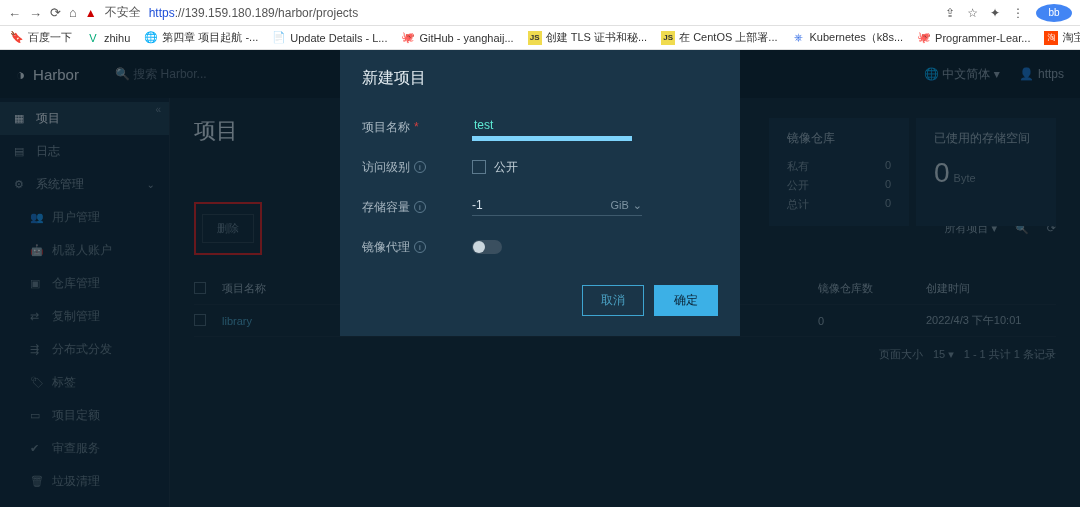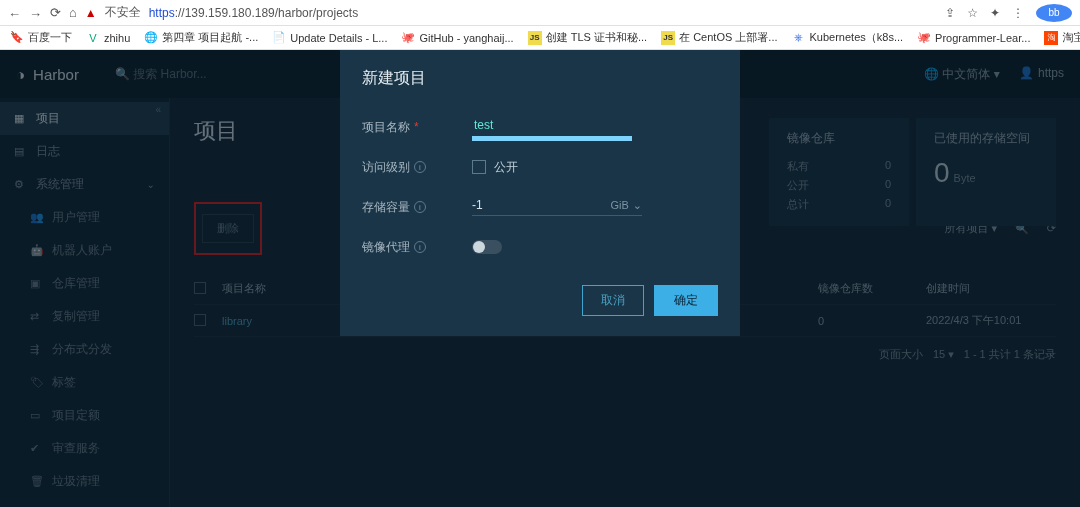--- a/index.html
+++ b/index.html
@@ -14,21 +14,21 @@
   .avatar-circle{width:36px;height:18px;border-radius:50%;background:#4285f4;color:#fff;font-size:10px;display:flex;align-items:center;justify-content:center}
   
   .bookmarks{height:24px;display:flex;align-items:center;gap:14px;padding:0 10px;border-bottom:1px solid #e0e0e0;font-size:11px;color:#333;overflow:hidden;white-space:nowrap}
   .bookmarks .bk{display:flex;align-items:center;gap:4px}
   .bk-icon{width:14px;height:14px;display:inline-flex;align-items:center;justify-content:center}
   
   .app{position:relative;height:457px;background:#0f2535;color:#bcc8d1}
   .top-nav{height:48px;background:#0b1e2c;display:flex;align-items:center;padding:0 16px;gap:16px}
   .logo{display:flex;align-items:center;gap:8px;font-size:15px;color:#dde6ec;font-weight:500}
   .search{margin-left:20px;color:#5c6e7c;font-size:12px}
-  .nav-right{margin-left:auto;display:flex;gap:20px;color:#8fa0ad;font-size:12px}
+  .nav-right{margin-left:auto;display:flex;align-items:center;gap:20px;color:#8fa0ad;font-size:12px}
   .body{display:flex;height:409px}
   
   .sidebar{width:170px;background:#0f2535;border-right:1px solid rgba(255,255,255,0.05);padding-top:4px;font-size:12px;position:relative}
   .collapse{position:absolute;top:6px;right:8px;color:#6a808f;font-size:10px}
   .nav-item{display:flex;align-items:center;gap:8px;padding:8px 14px;color:#7d909e}
   .nav-item.active{background:#1e3a4d;color:#e5edf3}
   .nav-item.sub{padding-left:30px;color:#6a7f8c}
   .nav-item .ico{width:14px;font-size:11px}
   .nav-item .chev{margin-left:auto;font-size:10px}
   

